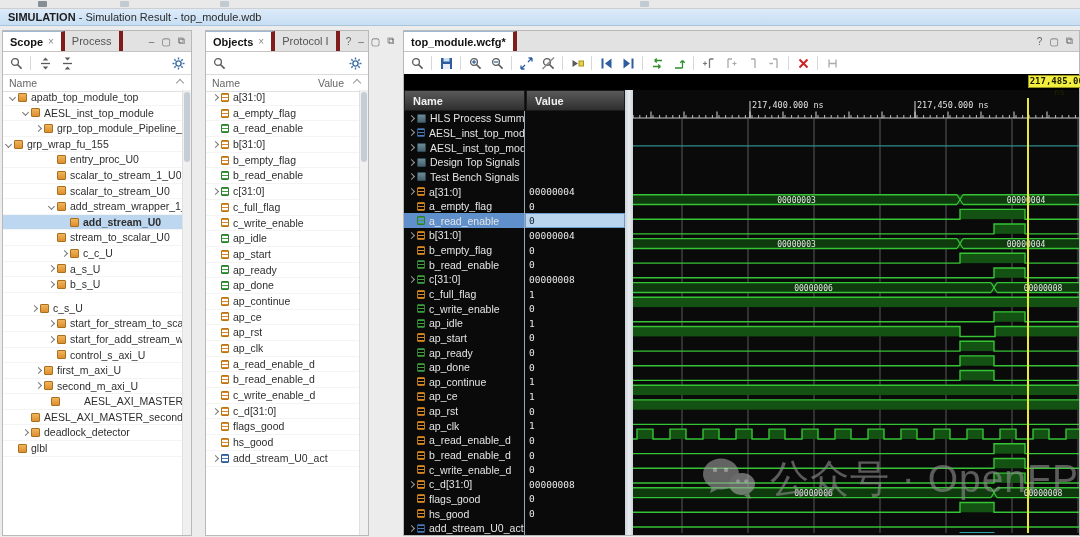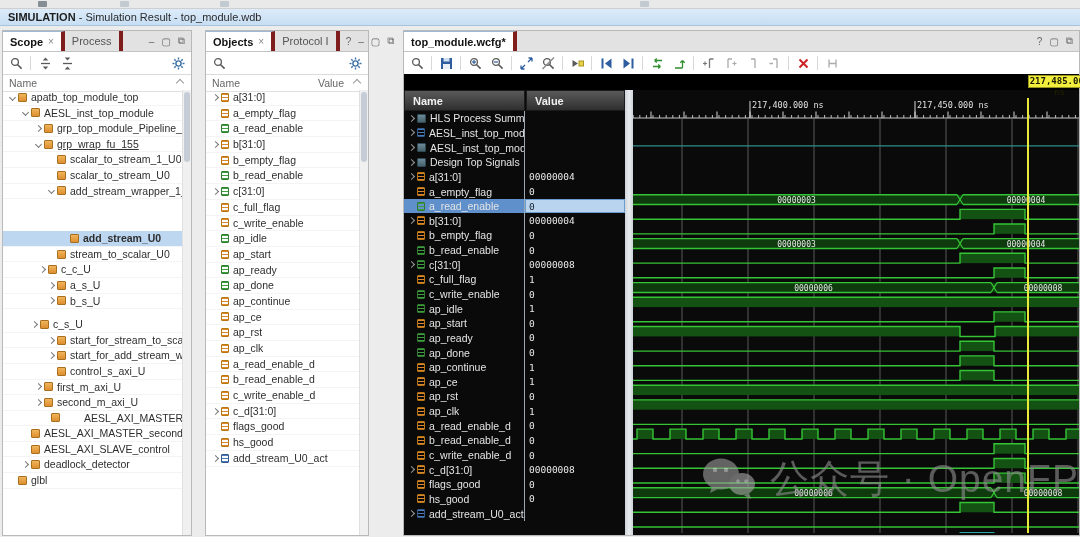--- a/index.html
+++ b/index.html
@@ -22,21 +22,21 @@
   .winbtns span{cursor:default;}
   .ptoolbar{height:22px;border-bottom:1px solid #dadada;display:flex;align-items:center;padding:0 5px;gap:6px;}
   .ptoolbar .spacer{flex:1;}
   .icon16{width:16px;height:16px;display:inline-flex;align-items:center;justify-content:center;}
   .tsep{width:1px;height:14px;background:#d7d7d7;}
   .colhead{height:16px;border-bottom:1px solid #e0e0e0;color:#666;font-size:10.5px;display:flex;align-items:center;padding:0 6px;position:relative;}
   .caret-up{width:5px;height:5px;border-right:1.2px solid #999;border-bottom:1.2px solid #999;transform:rotate(-135deg);display:inline-block;margin-left:auto;margin-right:2px;}
   
   .treebody{position:absolute;left:0;right:8px;top:59px;bottom:0;overflow:hidden;}
   .tree-row{height:14.6px;line-height:14.6px;display:flex;align-items:center;white-space:nowrap;border-bottom:1px solid #f4f4f4;}
-  .tree-row.sel{background:#bdd7f1;font-weight:bold;margin-top:32px;}
+  .tree-row.sel{background:#bdd7f1;font-weight:bold;}
   .chev-wrap{width:11px;display:inline-flex;justify-content:center;flex:0 0 11px;}
   .chev{width:4px;height:4px;border-right:1.3px solid #777;border-bottom:1.3px solid #777;display:inline-block;}
   .chev.right{transform:rotate(-45deg);}
   .chev.down{transform:rotate(45deg);}
   .mod-icon{width:9px;height:9px;background:linear-gradient(#f0b45c,#dd8f2e);border:1px solid #a76f1e;border-radius:1px;flex:0 0 9px;margin-right:4px;box-sizing:border-box;}
   .tree-label{font-size:10.5px;color:#2e2e2e;overflow:hidden;text-overflow:clip;}
   .vsb{position:absolute;right:0;top:59px;bottom:0;width:8px;background:#f0f0f0;border-left:1px solid #e0e0e0;}
   .vsb .thumb{position:absolute;left:1px;right:1px;top:2px;height:70px;background:#c6cdd6;border-radius:3px;}
   
   .sig-icon{width:8px;height:9px;border:1px solid;border-radius:1px;flex:0 0 8px;margin-right:4px;box-sizing:border-box;background-size:100% 3px;}
@@ -157,30 +157,35 @@
         <span class="mod-icon"></span>
         <span class="tree-label">AESL_inst_top_module</span>
       </div>
       <div class="tree-row" style="padding-left: 30px;">
         <span class="chev-wrap">
           <span class="chev right"></span>
         </span>
         <span class="mod-icon"></span>
         <span class="tree-label">grp_top_module_Pipeline_main_lc</span>
       </div>
-      <div class="tree-row" style="padding-left: 30px; text-decoration: underline;">
+      <div class="tree-row" style="">
         <span class="chev-wrap">
           <span class="chev down"></span>
         </span>
         <span class="mod-icon"></span>
         <span class="tree-label">grp_wrap_fu_155</span>
       </div>
       <div class="tree-row" style="padding-left: 43px;">
         <span class="chev-wrap"></span>
         <span class="mod-icon"></span>
+        <span class="tree-label">entry_proc_U0</span>
+      </div>
+      <div class="tree-row" style="padding-left: 43px;">
+        <span class="chev-wrap"></span>
+        <span class="mod-icon"></span>
         <span class="tree-label">scalar_to_stream_1_U0</span>
       </div>
       <div class="tree-row" style="padding-left: 43px;">
         <span class="chev-wrap"></span>
         <span class="mod-icon"></span>
         <span class="tree-label">scalar_to_stream_U0</span>
       </div>
       <div class="tree-row" style="padding-left: 43px;">
         <span class="chev-wrap">
           <span class="chev down"></span>
@@ -191,21 +196,21 @@
       <div class="tree-row sel" style="padding-left: 56px;">
         <span class="chev-wrap"></span>
         <span class="mod-icon"></span>
         <span class="tree-label">add_stream_U0</span>
       </div>
       <div class="tree-row" style="padding-left: 43px; text-align: center;">
         <span class="chev-wrap"></span>
         <span class="mod-icon"></span>
         <span class="tree-label">stream_to_scalar_U0</span>
       </div>
-      <div class="tree-row" style="padding-left: 34px;">
+      <div class="tree-row" style="padding-left: 56px;">
         <span class="chev-wrap">
           <span class="chev right"></span>
         </span>
         <span class="mod-icon"></span>
         <span class="tree-label">c_c_U</span>
       </div>
       <div class="tree-row" style="padding-left: 43px;">
         <span class="chev-wrap">
           <span class="chev right"></span>
         </span>
@@ -261,25 +266,20 @@
       </div>
       <div class="tree-row" style="padding-left: 17px; gap: 20px;">
         <span class="chev-wrap"></span>
         <span class="mod-icon"></span>
         <span class="tree-label">AESL_AXI_MASTER_first</span>
       </div>
       <div class="tree-row" style="padding-left: 17px;">
         <span class="chev-wrap"></span>
         <span class="mod-icon"></span>
         <span class="tree-label">AESL_AXI_MASTER_second</span>
-      </div>
-      <div class="tree-row" style="padding-left: 17px;">
-        <span class="chev-wrap"></span>
-        <span class="mod-icon"></span>
-        <span class="tree-label">AESL_AXI_SLAVE_control</span>
       </div>
       <div class="tree-row" style="padding-left: 17px;">
         <span class="chev-wrap">
           <span class="chev right"></span>
         </span>
         <span class="mod-icon"></span>
         <span class="tree-label">deadlock_detector</span>
       </div>
       <div class="tree-row" style="padding-left: 4px;">
         <span class="chev-wrap"></span>
@@ -661,20 +661,30 @@
           </div>
           <div class="vcell"></div>
         </div>
         <div class="wrow">
           <div class="ncell">
             <span class="chev-wrap">
               <span class="chev right"></span>
             </span>
             <span class="grp-icon"></span>
             <span class="tree-label">Design Top Signals</span>
+          </div>
+          <div class="vcell"></div>
+        </div>
+        <div class="wrow">
+          <div class="ncell">
+            <span class="chev-wrap">
+              <span class="chev right"></span>
+            </span>
+            <span class="grp-icon"></span>
+            <span class="tree-label">Test Bench Signals</span>
           </div>
           <div class="vcell"></div>
         </div>
         <div class="wrow">
           <div class="ncell">
             <span class="chev-wrap">
               <span class="chev right"></span>
             </span>
             <span class="sig-icon sig-orange"></span>
             <span class="tree-label">a[31:0]</span>

